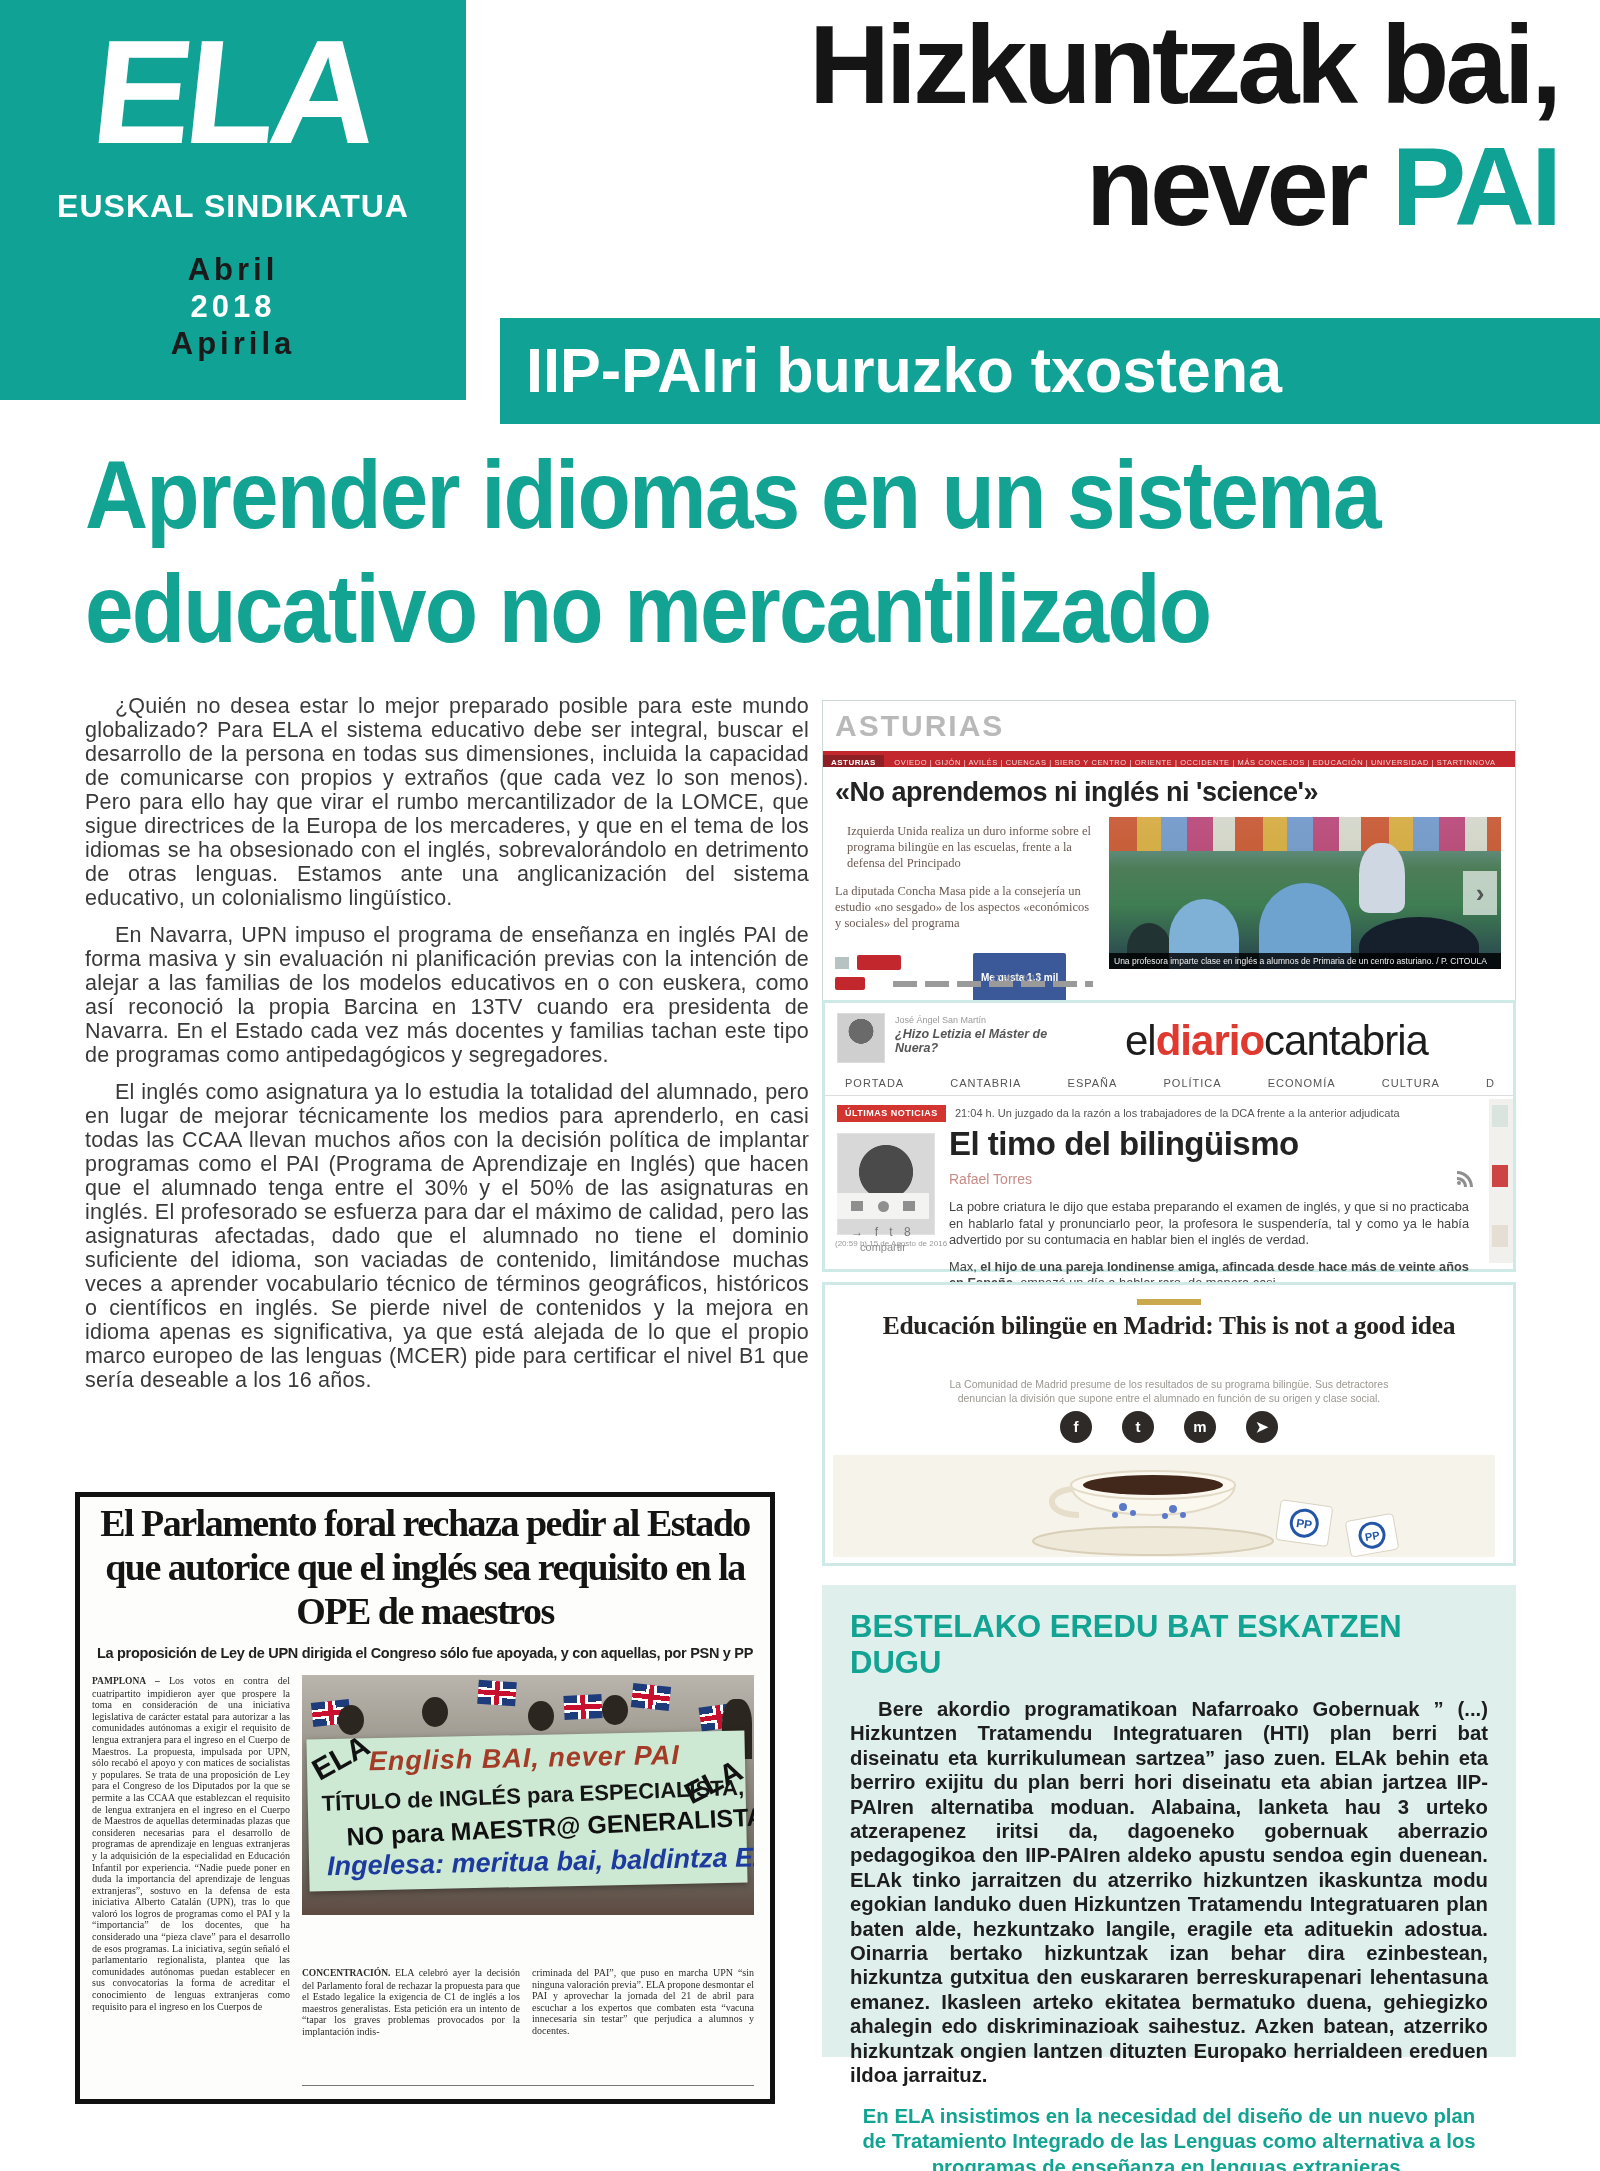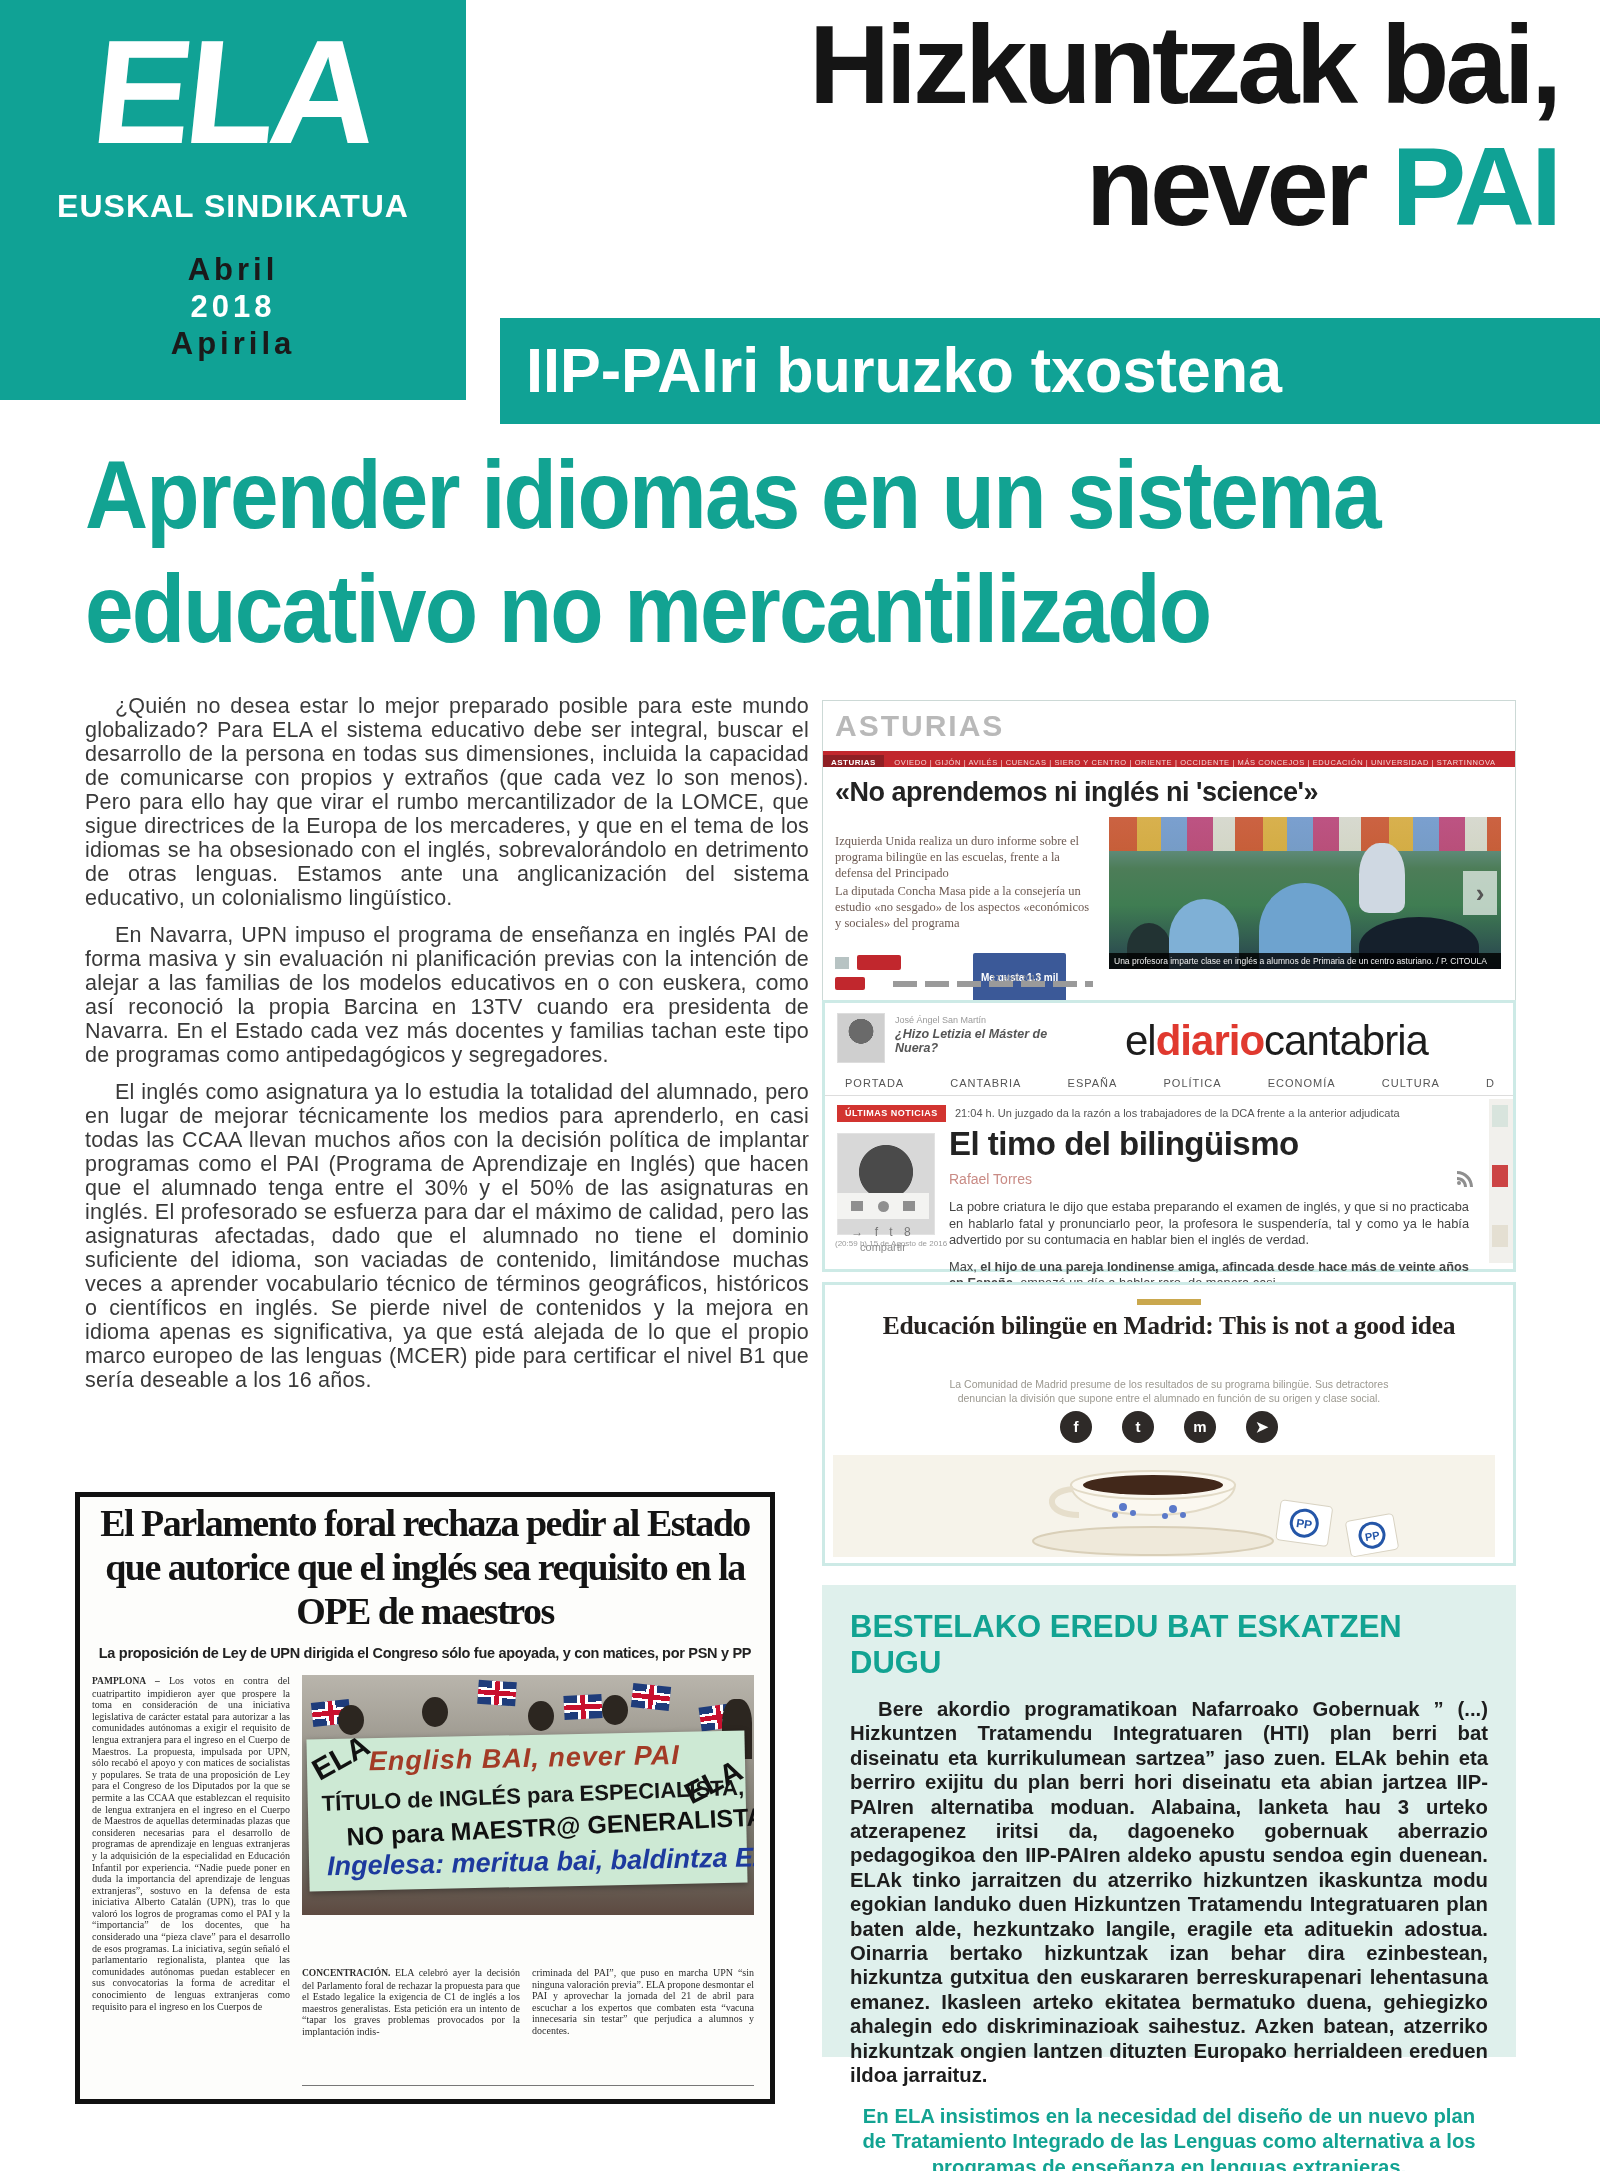--- a/index.html
+++ b/index.html
@@ -35,21 +35,21 @@
   .card3{top:1282px;height:284px;border:3px solid #cdeae6;}
   
   .ast-title{position:absolute;left:12px;top:8px;font-size:30px;font-weight:bold;color:#b9b9b9;letter-spacing:2px;}
   .ast-nav{position:absolute;left:0;top:50px;width:100%;height:16px;background:#c1272d;white-space:nowrap;overflow:hidden;}
   .ast-nav .active{display:inline-block;background:#8e1f24;color:#fff;font-size:8px;font-weight:bold;
                    padding:0 8px;line-height:16px;letter-spacing:.5px;}
   .ast-nav .rest{display:inline-block;color:#f3d9d9;font-size:7.5px;line-height:16px;letter-spacing:.6px;padding-left:6px;}
   .ast-head{position:absolute;left:12px;top:76px;width:640px;font-size:27px;font-weight:bold;color:#232323;letter-spacing:-.5px;}
   .ast-sub{position:absolute;left:12px;width:262px;font-family:"Liberation Serif",serif;font-size:12.5px;
            line-height:16px;color:#6d5a52;}
-  .ast-sub.s1{top:132px;}
+  .ast-sub.s1{top:122px;margin-left:12px;}
   .ast-sub.s2{top:182px;}
   .ast-photo{position:absolute;left:286px;top:116px;width:392px;height:152px;overflow:hidden;
              background:linear-gradient(180deg,#7fa3b5 0%,#4d7d58 34%,#3f7d52 58%,#27404f 100%);}
   .poster-strip{position:absolute;left:0;top:0;width:100%;height:34px;
       background:repeating-linear-gradient(90deg,#d9572e 0 28px,#e8b33c 28px 52px,#7a9fd4 52px 78px,#c8457a 78px 104px,#e7e3d4 104px 126px);opacity:.85;}
   .kid{position:absolute;border-radius:50% 50% 8px 8px;background:#1d2a44;}
   .kid.k1{left:60px;bottom:-8px;width:70px;height:78px;background:#7fb0d6;}
   .kid.k2{left:150px;bottom:-10px;width:92px;height:96px;background:#6ea3cf;}
   .kid.k3{left:18px;bottom:-6px;width:44px;height:52px;background:#233;}
   .kid.k4{left:250px;bottom:-8px;width:120px;height:60px;background:#15202c;}
@@ -299,21 +299,21 @@
 
   <div class="tealbox">
     <div class="tb-title">BESTELAKO EREDU BAT ESKATZEN DUGU</div>
     <div class="tb-body">Bere akordio programatikoan Nafarroako Gobernuak ” (...) Hizkuntzen Tratamendu Integratuaren (HTI) plan berri bat diseinatu eta kurrikulumean sartzea” jaso zuen. ELAk behin eta berriro exijitu du plan berri hori diseinatu eta abian jartzea IIP-PAIren alternatiba moduan. Alabaina, lanketa hau 3 urteko atzerapenez iritsi da, dagoeneko gobernuak aberrazio pedagogikoa den IIP-PAIren aldeko apustu sendoa egin duenean. ELAk tinko jarraitzen du atzerriko hizkuntzen ikaskuntza modu egokian landuko duen Hizkuntzen Tratamendu Integratuaren plan baten alde, hezkuntzako langile, eragile eta adituekin adostua. Oinarria bertako hizkuntzak izan behar dira ezinbestean, hizkuntza gutxitua den euskararen berreskurapenari lehentasuna emanez. Ikasleen arteko ekitatea bermatuko duena, gehiegizko ahalegin edo diskriminazioak saihestuz. Azken batean, atzerriko hizkuntzak ongien lantzen dituzten Europako herrialdeen ereduen ildoa jarraituz.</div>
     <div class="tb-high">En ELA insistimos en la necesidad del diseño de un nuevo plan de Tratamiento Integrado de las Lenguas como alternativa a los programas de enseñanza en lenguas extranjeras.</div>
   </div>
 
   <div class="clip">
     <div class="clip-inner">
       <div class="clip-head">El Parlamento foral rechaza pedir al Estado que autorice que el inglés sea requisito en la OPE de maestros</div>
-      <div class="clip-sub">La proposición de Ley de UPN dirigida el Congreso sólo fue apoyada, y con matices, por PSN y PP</div>
+      <div class="clip-sub">La proposición de Ley de UPN dirigida el Congreso sólo fue apoyada, y con aquellas, por PSN y PP</div>
       <div class="clip-colL"><b>PAMPLONA – </b><span>Los votos en contra del cuatripartito impidieron ayer que prospere la toma en consideración de una iniciativa legislativa de carácter estatal para autorizar a las comunidades autónomas a exigir el requisito de lengua extranjera para el ingreso en el Cuerpo de Maestros. La propuesta, impulsada por UPN, sólo recabó el apoyo y con matices de socialistas y populares. Se trata de una proposición de Ley para el Congreso de los Diputados por la que se permite a las CCAA que establezcan el requisito de lengua extranjera en el ingreso en el Cuerpo de Maestros de aquellas determinadas plazas que consideren necesarias para el desarrollo de programas de aprendizaje en lenguas extranjeras y la adquisición de la especialidad en Educación Infantil por experiencia. “Nadie puede poner en duda la importancia del aprendizaje de lenguas extranjeras”, sostuvo en la defensa de esta iniciativa Alberto Catalán (UPN), tras lo que valoró los logros de programas como el PAI y la “importancia” de los docentes, que ha considerado una “pieza clave” para el desarrollo de esos programas. La iniciativa, según señaló el parlamentario regionalista, plantea que las comunidades autónomas puedan establecer en sus convocatorias la forma de acreditar el conocimiento de lenguas extranjeras como requisito para el ingreso en los Cuerpos de</span></div>
 
       <div class="demo">
         <div class="ukflag" style="left:10px;top:26px;transform:rotate(-6deg);"></div>
         <div class="ukflag" style="left:176px;top:6px;transform:rotate(4deg);"></div>
         <div class="ukflag" style="left:262px;top:20px;transform:rotate(-3deg);"></div>
         <div class="ukflag" style="left:330px;top:10px;transform:rotate(6deg);"></div>
         <div class="ukflag" style="left:398px;top:30px;transform:rotate(-8deg);"></div>
         <div class="head-dot" style="left:36px;top:30px;"></div>
         <div class="head-dot" style="left:120px;top:22px;"></div>

